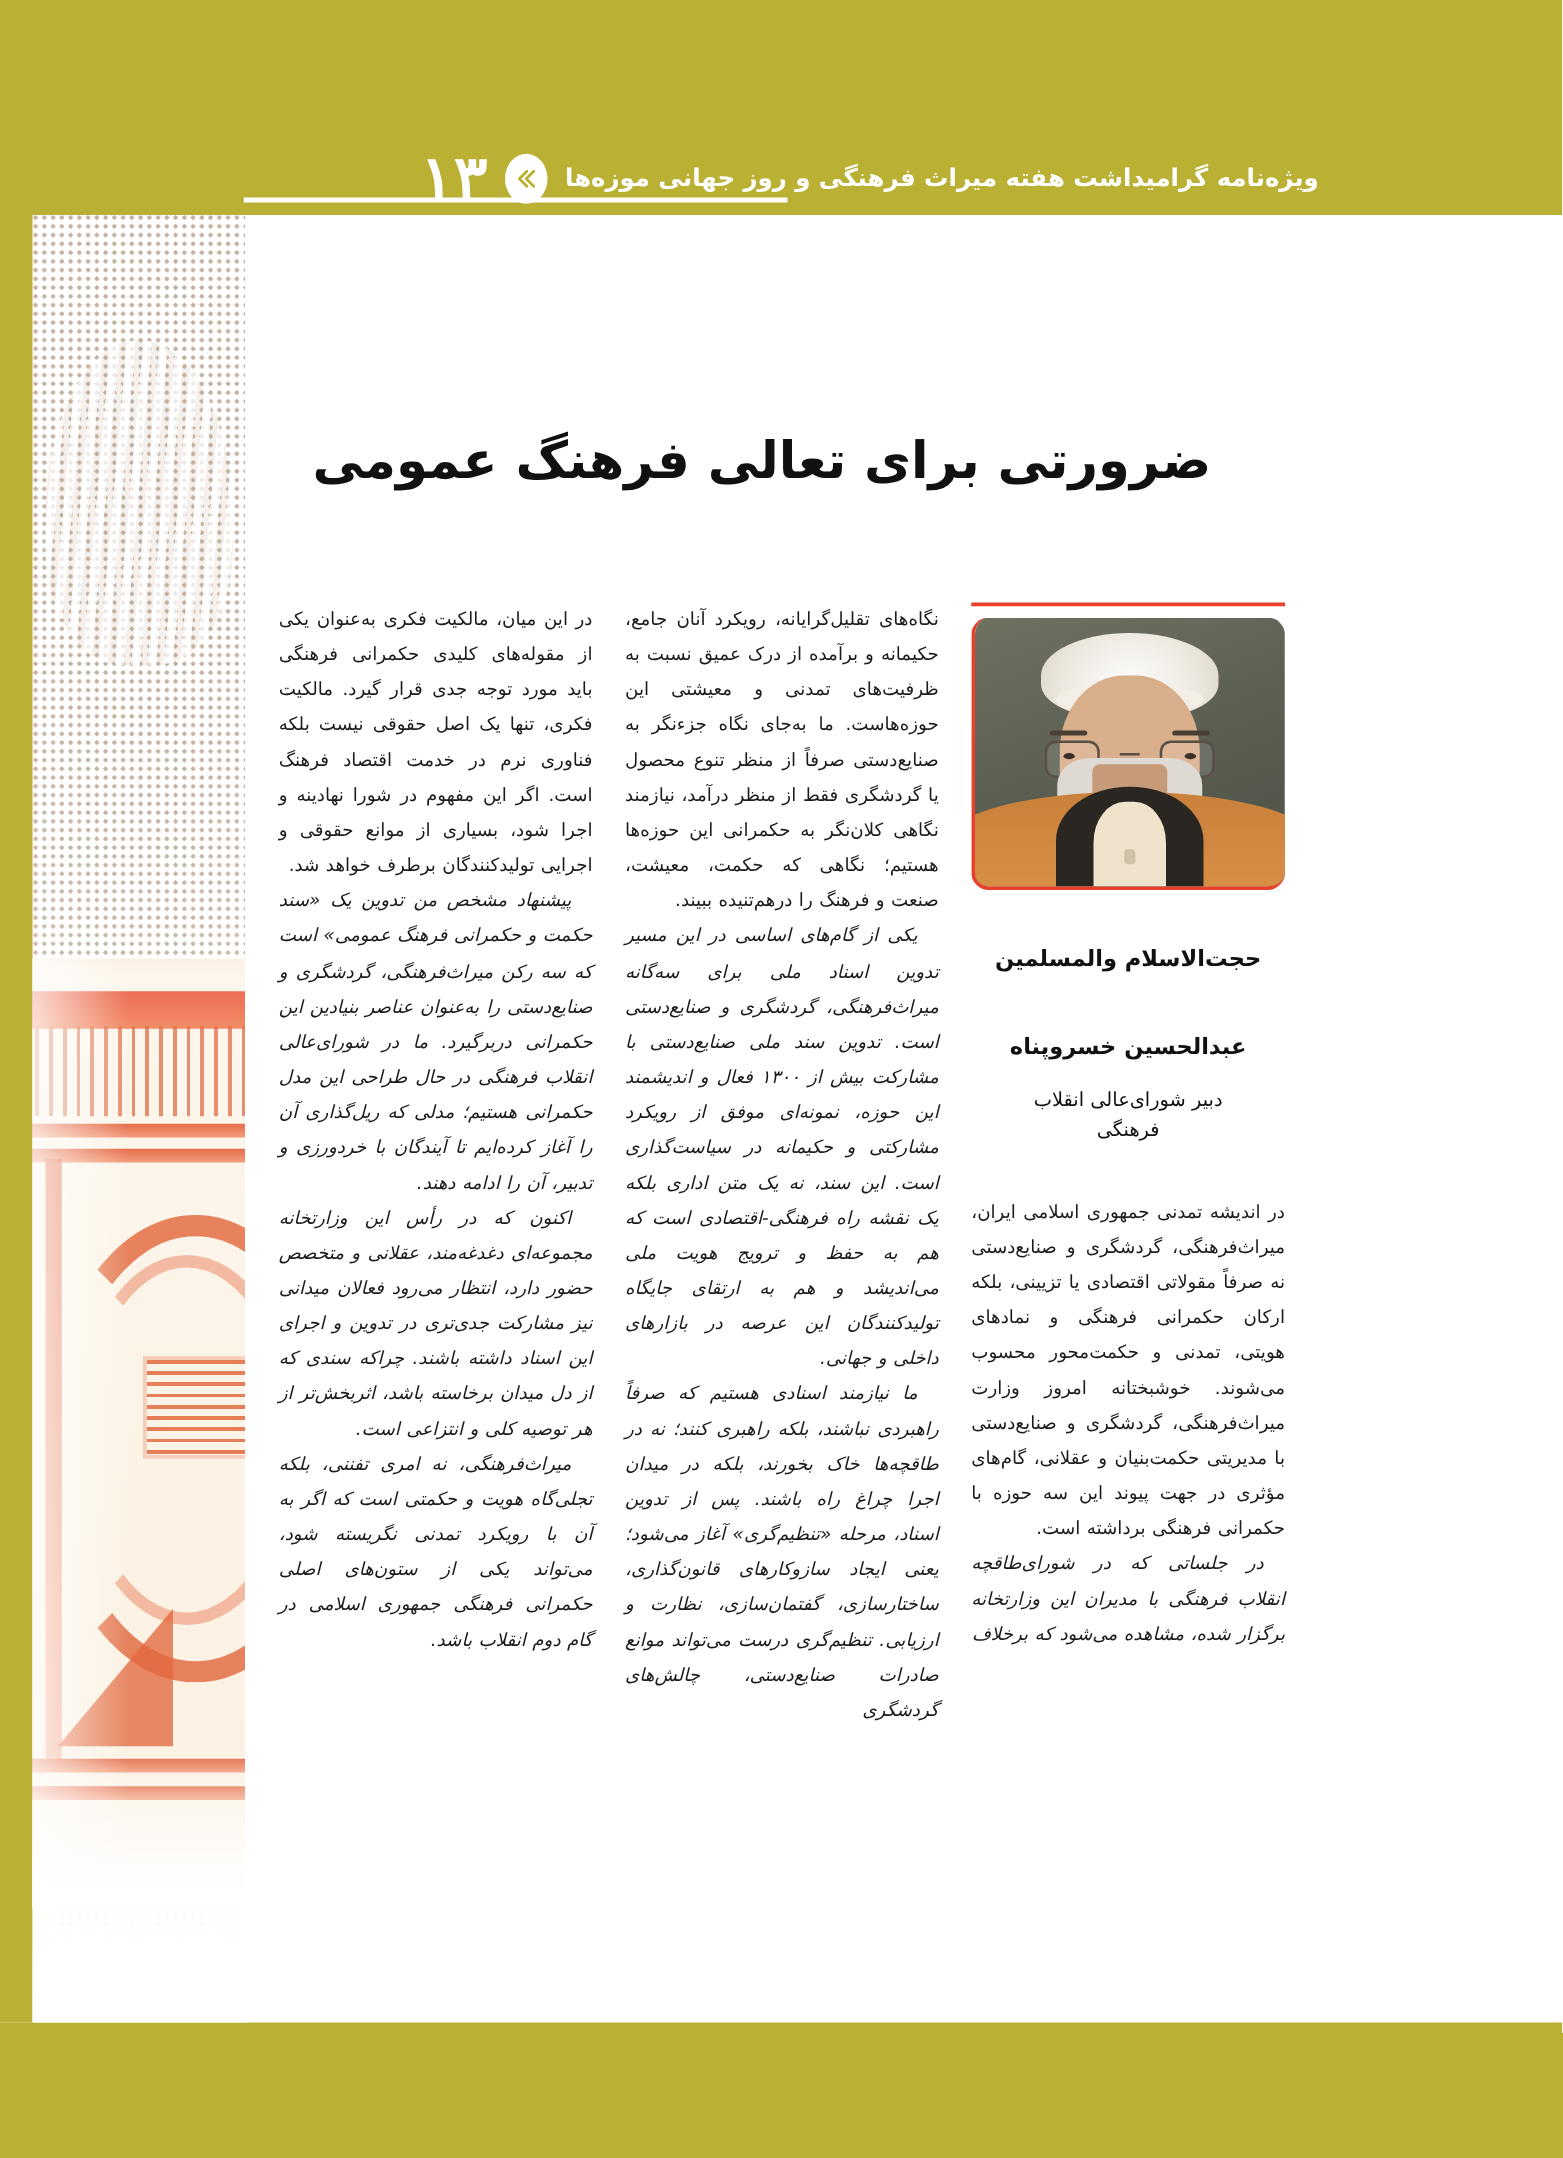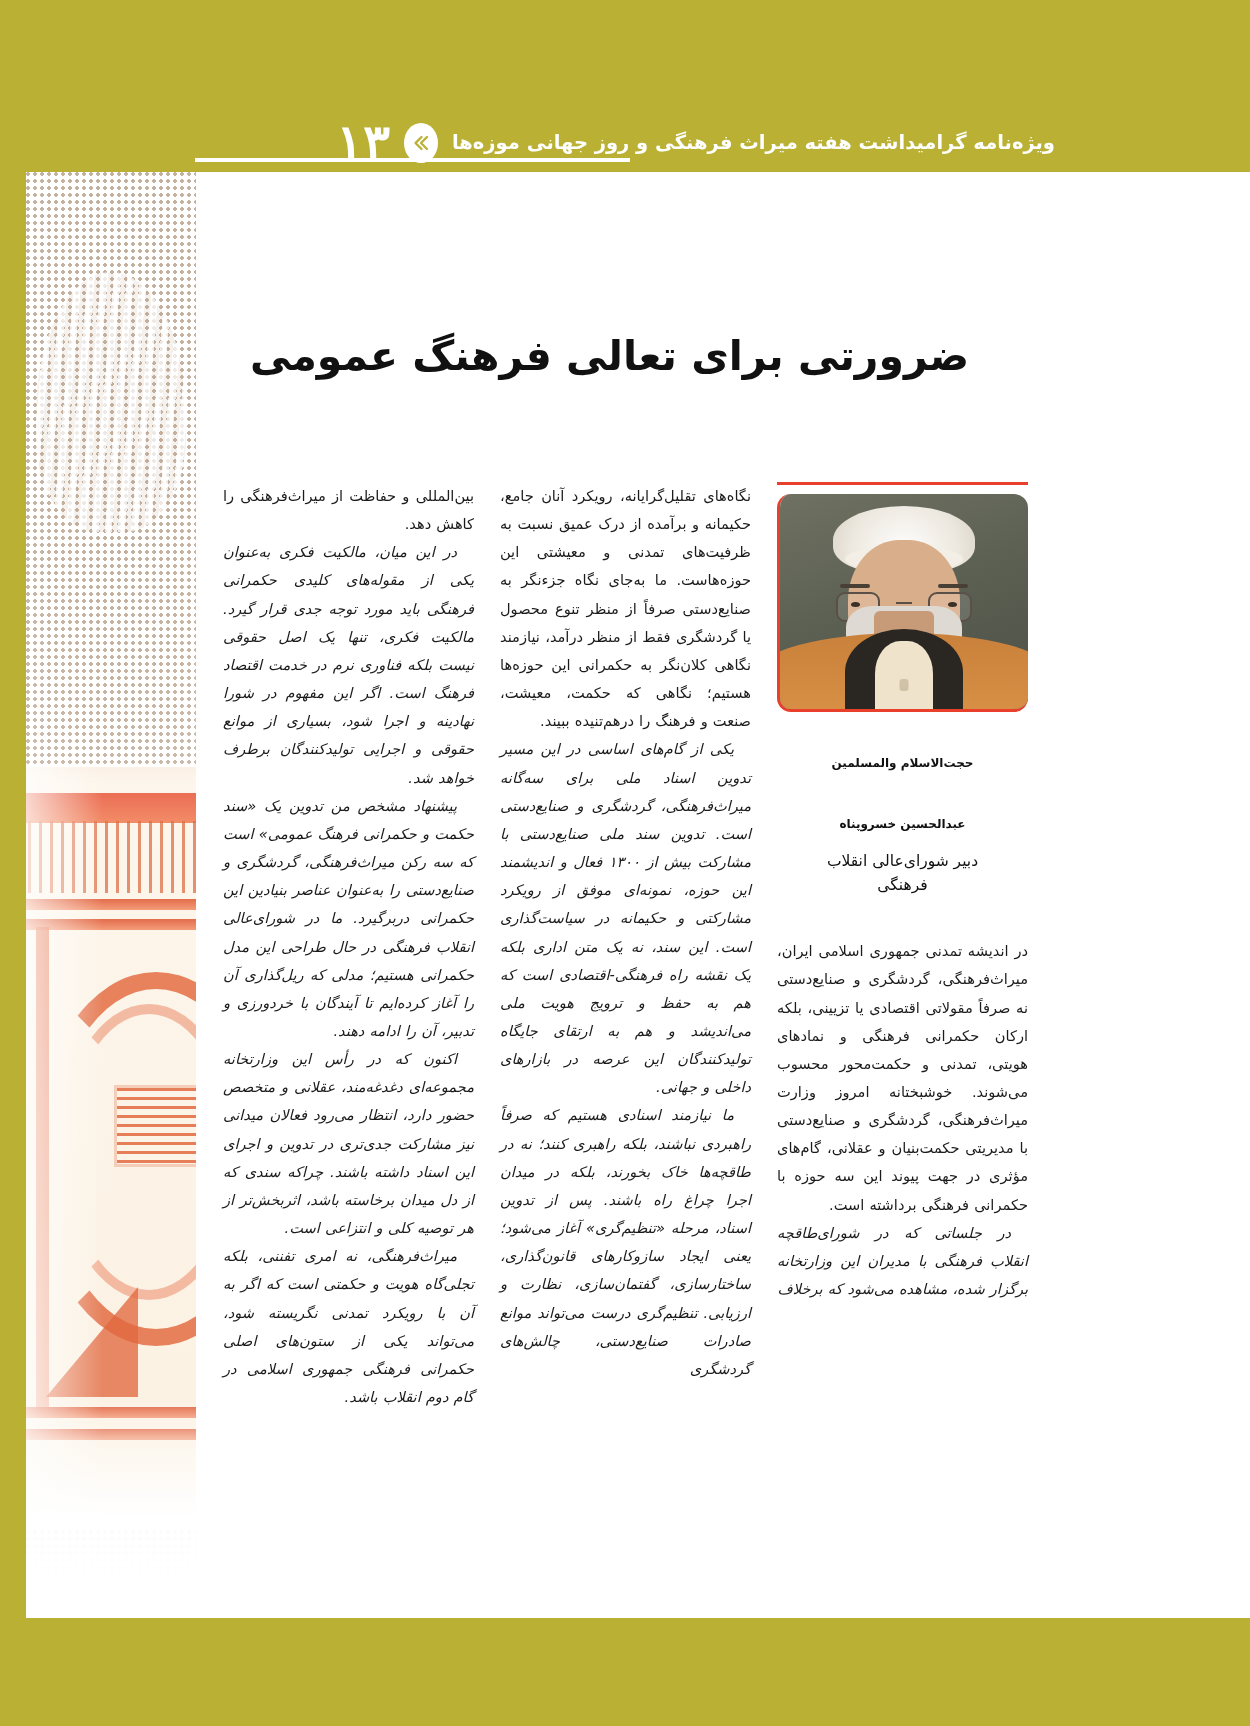--- a/index.html
+++ b/index.html
@@ -147,21 +147,21 @@
   
   .headline{
     position:absolute;right:215px;top:330px;width:785px;
     text-align:left;direction:rtl;
   }
   .headline .l1,.headline .l2{
     color:#111111;font-weight:700;line-height:1.30;
     font-size:41px;letter-spacing:-.3px;white-space:nowrap;
     display:block;
   }
-  .headline .l2{margin-top:0;}
+  .headline .l2{margin-top:12px;}
 
   
   .cols{
     position:absolute;right:222px;top:482px;
     width:807px;height:680px;
     direction:rtl;display:flex;gap:26px;
   }
   .col{width:251px;}
   .col p{
     margin:0;color:#1b1b1b;font-size:14.6px;line-height:1.93;
@@ -250,21 +250,21 @@
   .p-pendant{
     position:absolute;left:50%;bottom:18px;width:9px;height:12px;
     transform:translateX(-50%);background:#cfc2a6;border-radius:3px;
   }
 
   .caption{
     width:251px;text-align:center;direction:rtl;
     margin-top:16px;color:#111;
   }
   .caption .nm1,.caption .nm2{
-    font-size:12px;font-weight:700;line-height:1.55;display:block;margin-top:42px;
+    font-size:18px;font-weight:700;line-height:1.55;display:block;margin-top:42px;
   }
   .caption .role1,.caption .role2{
     font-size:15.5px;font-weight:400;line-height:1.55;display:block;
   }
   .caption .role1{margin-top:16px;}
 
   .col3-text{margin-top:34px;}
 
   
   .col-right{display:flex;flex-direction:column;}
@@ -354,21 +354,20 @@
       </div>
     </div>
 
     <div class="col">
       <p>نگاه‌های تقلیل‌گرایانه، رویکرد آنان جامع، حکیمانه و برآمده از درک عمیق نسبت به ظرفیت‌های تمدنی و معیشتی این حوزه‌هاست. ما به‌جای نگاه جزءنگر به صنایع‌دستی صرفاً از منظر تنوع محصول یا گردشگری فقط از منظر درآمد، نیازمند نگاهی کلان‌نگر به حکمرانی این حوزه‌ها هستیم؛ نگاهی که حکمت، معیشت، صنعت و فرهنگ را درهم‌تنیده ببیند.</p>
       <p>یکی از گام‌های اساسی در این مسیر تدوین اسناد ملی برای سه‌گانه میراث‌فرهنگی، گردشگری و صنایع‌دستی است. تدوین سند ملی صنایع‌دستی با مشارکت بیش از ۱۳۰۰ فعال و اندیشمند این حوزه، نمونه‌ای موفق از رویکرد مشارکتی و حکیمانه در سیاست‌گذاری است. این سند، نه یک متن اداری بلکه یک نقشه راه فرهنگی-اقتصادی است که هم به حفظ و ترویج هویت ملی می‌اندیشد و هم به ارتقای جایگاه تولیدکنندگان این عرصه در بازارهای داخلی و جهانی.</p>
       <p>ما نیازمند اسنادی هستیم که صرفاً راهبردی نباشند، بلکه راهبری کنند؛ نه در طاقچه‌ها خاک بخورند، بلکه در میدان اجرا چراغ راه باشند. پس از تدوین اسناد، مرحله «تنظیم‌گری» آغاز می‌شود؛ یعنی ایجاد سازوکارهای قانون‌گذاری، ساختارسازی، گفتمان‌سازی، نظارت و ارزیابی. تنظیم‌گری درست می‌تواند موانع صادرات صنایع‌دستی، چالش‌های گردشگری</p>
     </div>
 
     <div class="col">
-      <p>بین‌المللی و حفاظت از میراث‌فرهنگی را کاهش دهد.</p>
       <p>در این میان، مالکیت فکری به‌عنوان یکی از مقوله‌های کلیدی حکمرانی فرهنگی باید مورد توجه جدی قرار گیرد. مالکیت فکری، تنها یک اصل حقوقی نیست بلکه فناوری نرم در خدمت اقتصاد فرهنگ است. اگر این مفهوم در شورا نهادینه و اجرا شود، بسیاری از موانع حقوقی و اجرایی تولیدکنندگان برطرف خواهد شد.</p>
       <p>پیشنهاد مشخص من تدوین یک «سند حکمت و حکمرانی فرهنگ عمومی» است که سه رکن میراث‌فرهنگی، گردشگری و صنایع‌دستی را به‌عنوان عناصر بنیادین این حکمرانی دربرگیرد. ما در شورای‌عالی انقلاب فرهنگی در حال طراحی این مدل حکمرانی هستیم؛ مدلی که ریل‌گذاری آن را آغاز کرده‌ایم تا آیندگان با خردورزی و تدبیر، آن را ادامه دهند.</p>
       <p>اکنون که در رأس این وزارتخانه مجموعه‌ای دغدغه‌مند، عقلانی و متخصص حضور دارد، انتظار می‌رود فعالان میدانی نیز مشارکت جدی‌تری در تدوین و اجرای این اسناد داشته باشند. چراکه سندی که از دل میدان برخاسته باشد، اثربخش‌تر از هر توصیه کلی و انتزاعی است.</p>
       <p>میراث‌فرهنگی، نه امری تفننی، بلکه تجلی‌گاه هویت و حکمتی است که اگر به آن با رویکرد تمدنی نگریسته شود، می‌تواند یکی از ستون‌های اصلی حکمرانی فرهنگی جمهوری اسلامی در گام دوم انقلاب باشد.</p>
     </div>
 
   </div>
 
 </div>
 

